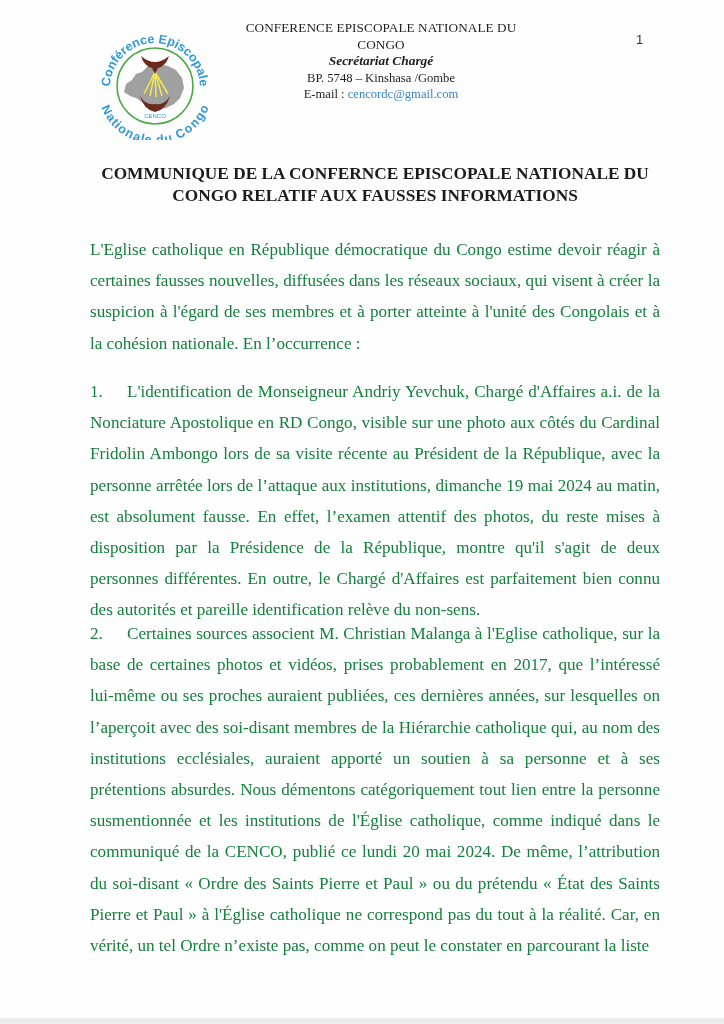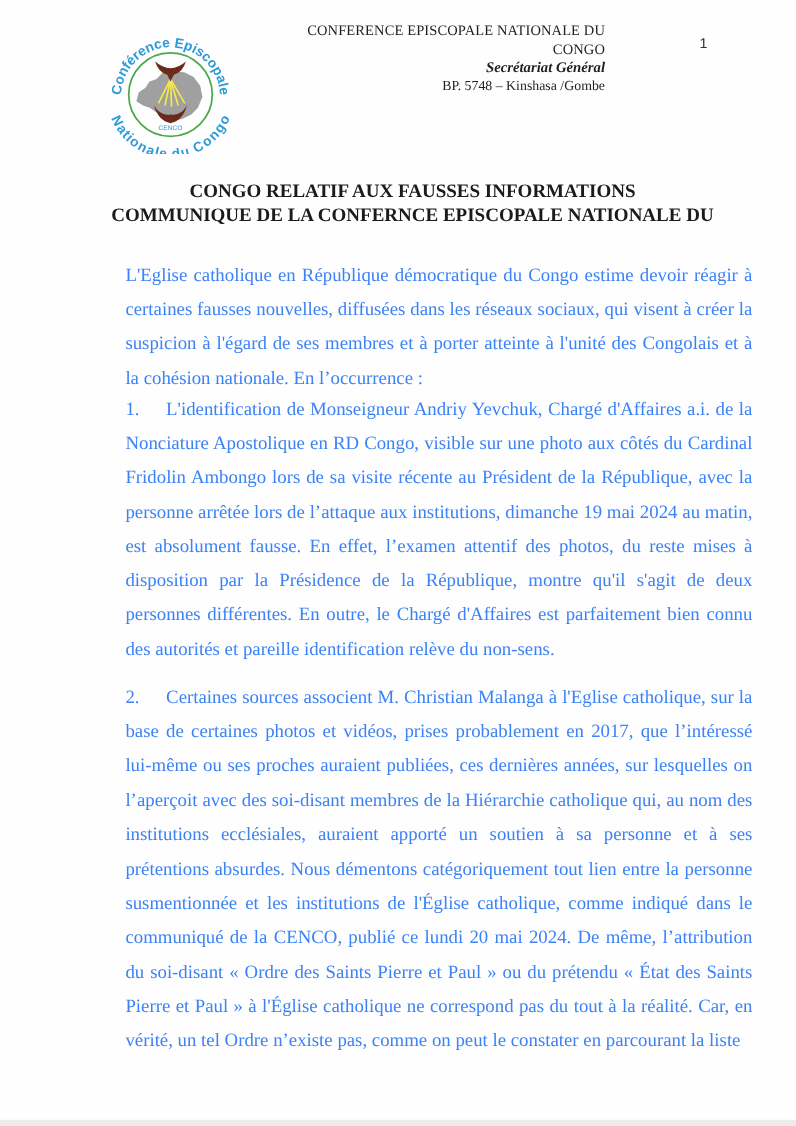--- a/index.html
+++ b/index.html
@@ -31,24 +31,24 @@
     
     .logo {
       position: absolute;
       left: 96px;
       top: 26px;
       width: 118px;
       height: 114px;
     }
     .letterhead {
       position: absolute;
-      left: 232px;
+      left: 222px;
       top: 20px;
       width: 318px;
-      text-align: right;
+      text-align: center;
       font-size: 12.6px;
       line-height: 16.6px;
       color: #1e1e1e;
     }
     .lh-org { font-size: 13.2px; letter-spacing: 0.1px; }
     .lh-sec { font-weight: bold; font-style: italic; font-size: 13.4px; }
     .lh-email-value { color: #3a86c6; }
     .lh-country {
       display: inline-block;
       border-bottom: 1.6px solid #222;
@@ -77,25 +77,24 @@
       color: #1b1b1b;
     }
     
     .body-text {
       position: absolute;
       left: 90px;
       width: 570px;
       font-size: 17.1px;
       line-height: 31.2px;
       text-align: justify;
-      color: #3b82f6;
-      margin-left: 24px;
+      color: #15803d;
     }
     .intro { top: 234px; }
-    .item1 { top: 356px; }
+    .item1 { top: 376px; }
     .item2 { top: 618px; }
     .item-num {
       display: inline-block;
       width: 37px;
     }
   </style>
 </head>
 <body>
 
 <div class="page">
@@ -128,29 +127,32 @@
       </text>
       <text font-family="Liberation Sans, DejaVu Sans, sans-serif" font-size="12.5" fill="#2f9ad8" font-weight="bold" dy="9">
         <textPath href="#arcBottom" startOffset="50%" text-anchor="middle">Nationale du Congo</textPath>
       </text>
       <text x="59" y="92" text-anchor="middle" font-family="Liberation Sans, DejaVu Sans, sans-serif" font-size="6" fill="#2f9ad8">CENCO</text>
     </svg>
   </div>
 
   <div class="letterhead">
     <div class="lh-org">CONFERENCE EPISCOPALE NATIONALE DU CONGO</div>
-    <div class="lh-sec">Secrétariat Général</div>
+    <div class="lh-sec">Secrétariat Chargé</div>
     <div>BP. 5748 – Kinshasa /Gombe</div>
+    <div>
+      <span>E-mail : </span><span class="lh-email-value">cencordc@gmail.com</span>
+    </div>
   </div>
 
   <div class="page-number">1</div>
 
   <div class="doc-title">
+    <div>COMMUNIQUE DE LA CONFERNCE EPISCOPALE NATIONALE DU</div>
     <div>CONGO RELATIF AUX FAUSSES INFORMATIONS</div>
-    <div>COMMUNIQUE DE LA CONFERNCE EPISCOPALE NATIONALE DU</div>
   </div>
 
   <div class="body-text intro">L'Eglise catholique en République démocratique du Congo estime devoir réagir à certaines fausses nouvelles, diffusées dans les réseaux sociaux, qui visent à créer la suspicion à l'égard de ses membres et à porter atteinte à l'unité des Congolais et à la cohésion nationale. En l’occurrence :</div>
 
   <div class="body-text item1">
     <span class="item-num">1.</span><span>L'identification de Monseigneur Andriy Yevchuk, Chargé d'Affaires a.i. de la Nonciature Apostolique en RD Congo, visible sur une photo aux côtés du Cardinal Fridolin Ambongo lors de sa visite récente au Président de la République, avec la personne arrêtée lors de l’attaque aux institutions, dimanche 19 mai 2024 au matin, est absolument fausse. En effet, l’examen attentif des photos, du reste mises à disposition par la Présidence de la République, montre qu'il s'agit de deux personnes différentes. En outre, le Chargé d'Affaires est parfaitement bien connu des autorités et pareille identification relève du non-sens.</span>
   </div>
 
   <div class="body-text item2">
     <span class="item-num">2.</span><span>Certaines sources associent M. Christian Malanga à l'Eglise catholique, sur la base de certaines photos et vidéos, prises probablement en 2017, que l’intéressé lui-même ou ses proches auraient publiées, ces dernières années, sur lesquelles on l’aperçoit avec des soi-disant membres de la Hiérarchie catholique qui, au nom des institutions ecclésiales, auraient apporté un soutien à sa personne et à ses prétentions absurdes. Nous démentons catégoriquement tout lien entre la personne susmentionnée et les institutions de l'Église catholique, comme indiqué dans le communiqué de la CENCO, publié ce lundi 20 mai 2024. De même, l’attribution du soi-disant « Ordre des Saints Pierre et Paul » ou du prétendu « État des Saints Pierre et Paul » à l'Église catholique ne correspond pas du tout à la réalité. Car, en vérité, un tel Ordre n’existe pas, comme on peut le constater en parcourant la liste</span>

